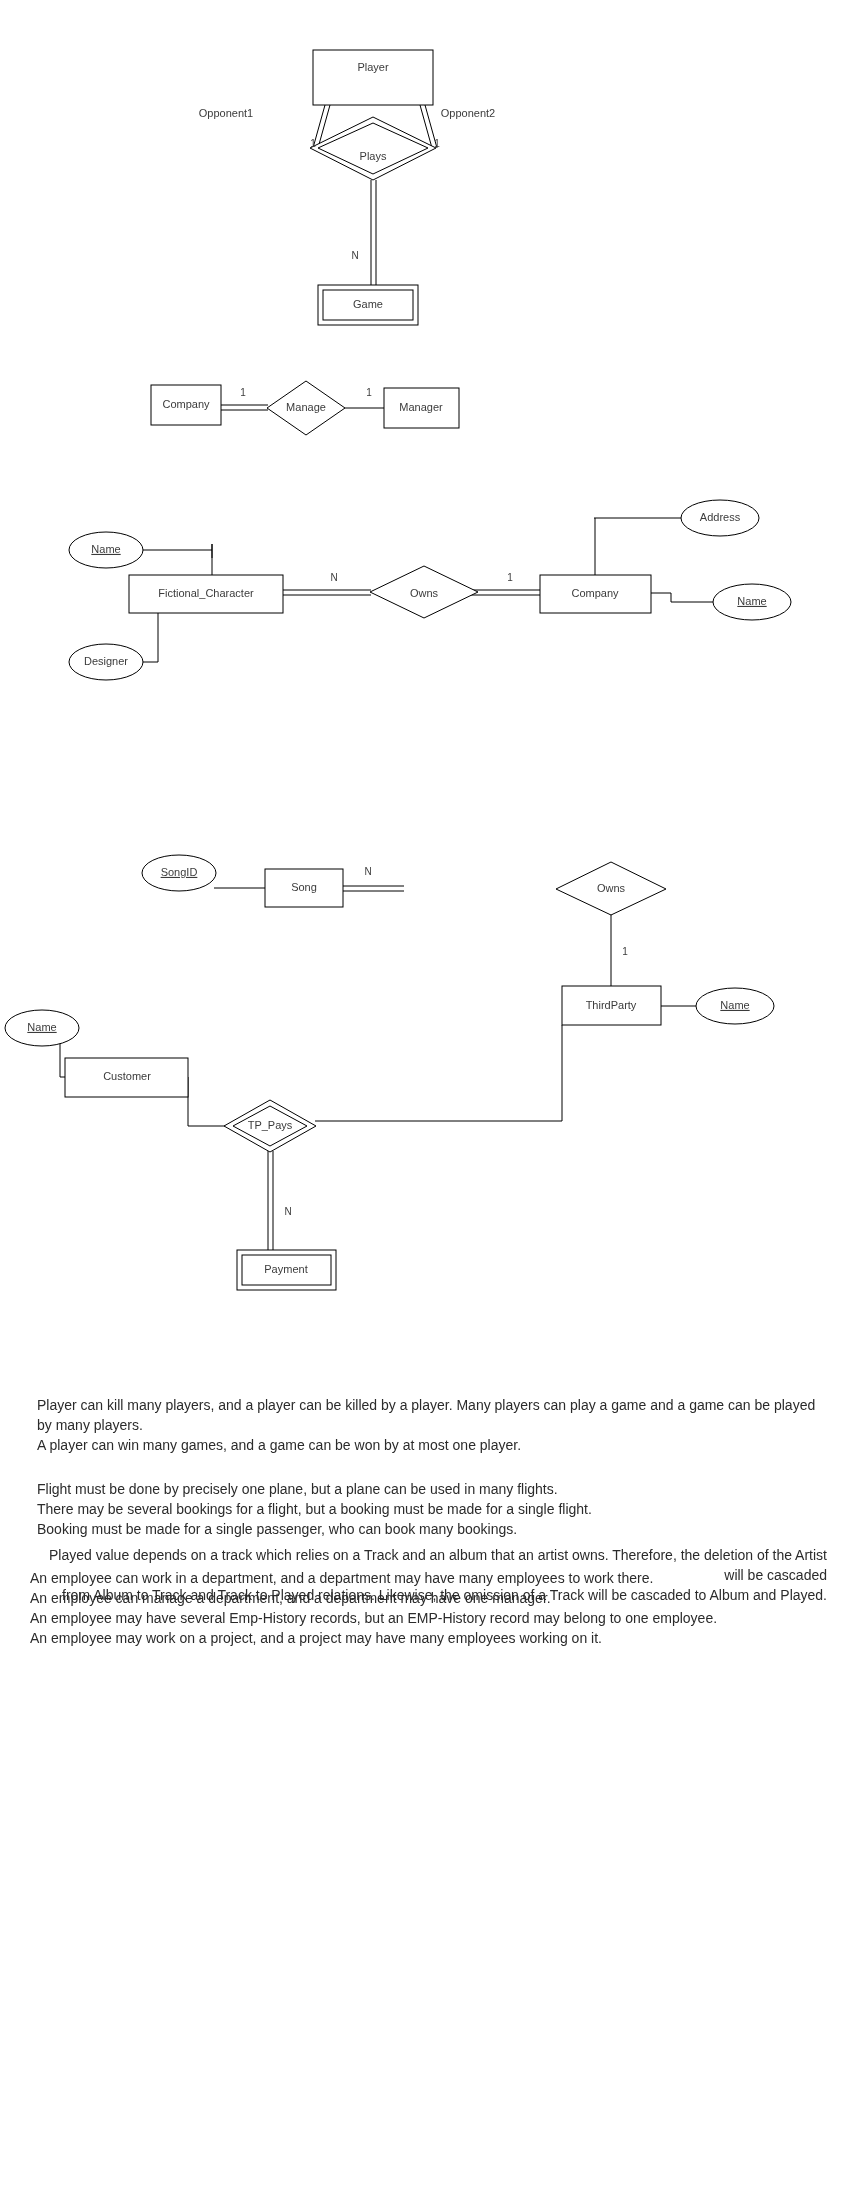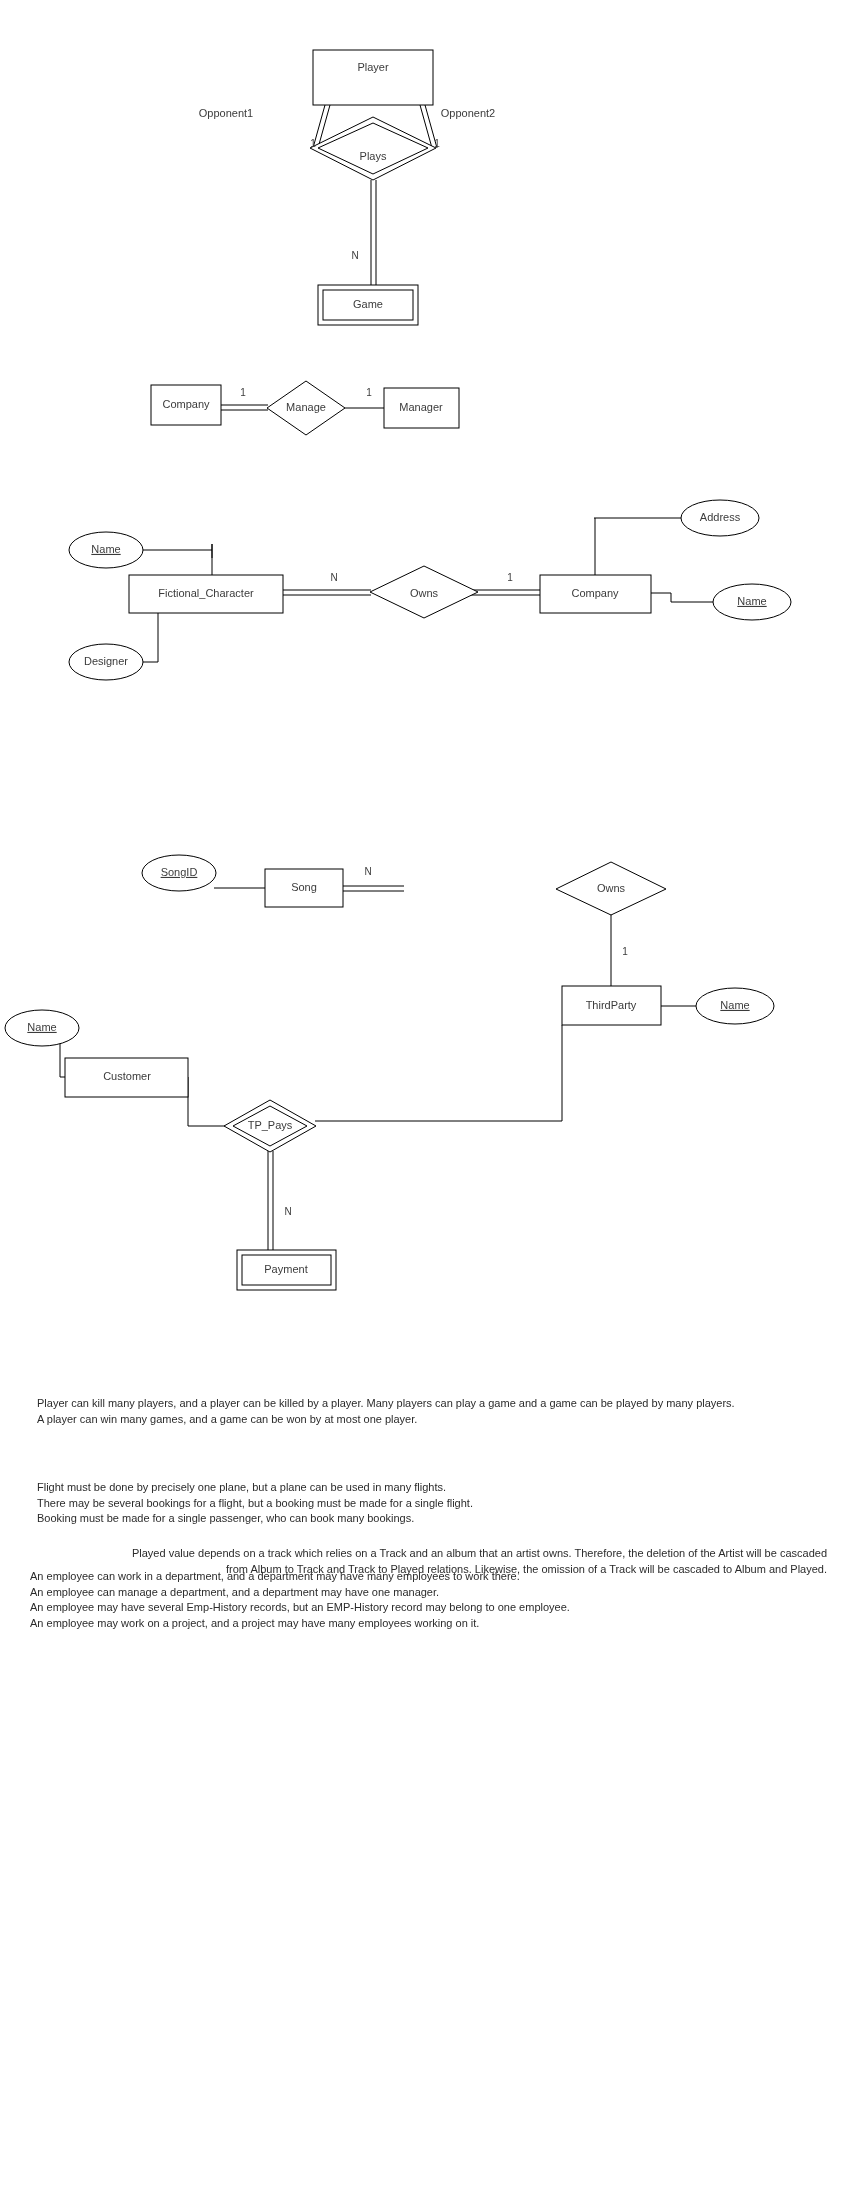--- a/index.html
+++ b/index.html
@@ -72,21 +72,21 @@
   }
   .notes {
     position: absolute;
     left: 0;
     top: 0;
     width: 850px;
   }
   .note-block {
     position: absolute;
     font-family: "Liberation Sans", sans-serif;
-    font-size: 11px;
+    font-size: 14px;
     line-height: 1.42;
     color: #2b2b2b;
     white-space: pre-line;
   }
 </style>
 </head>
 <body>
 
 <div id="canvas">
 

